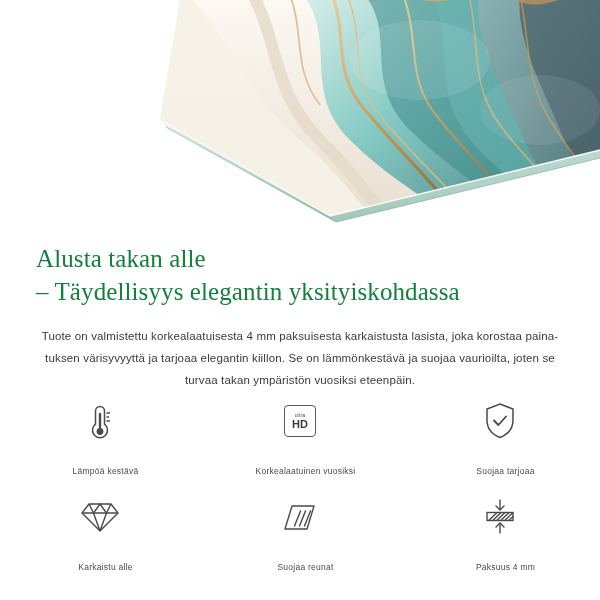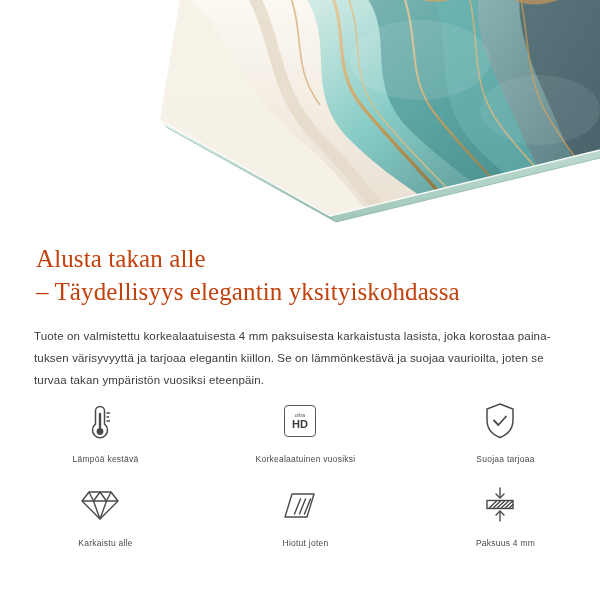--- a/index.html
+++ b/index.html
@@ -43,52 +43,53 @@
     top: 228px;
     width: 600px;
   }
   .headline {
     margin: 0;
     padding: 14px 36px 0 36px;
     font-family: "Liberation Serif", serif;
     font-weight: 400;
     font-size: 25px;
     line-height: 1.33;
-    color: #c2410c;
+    color: #15803d;
     letter-spacing: 0.1px;
   }
   .headline .line2 {
     display: block;
   }
   .body-copy {
     margin: 0;
     padding: 16px 34px 0 34px;
     font-size: 11.5px;
     line-height: 1.95;
     color: #3a3a3a;
     letter-spacing: 0.15px;
-    text-align: left;
+    text-align: center;
   }
 
   
   .features {
     position: absolute;
     left: 0;
     top: 392px;
     width: 600px;
     display: grid;
     grid-template-columns: repeat(3, 1fr);
     grid-row-gap: 8px;
   }
   .feature {
     display: flex;
     flex-direction: column;
     align-items: center;
     justify-content: flex-start;
     padding: 6px 4px 4px 4px;
+    gap: 12px;
   }
   .feature-icon {
     height: 46px;
     display: flex;
     align-items: center;
     justify-content: center;
   }
   .feature-label {
     margin-top: 10px;
     font-size: 8.5px;
@@ -266,21 +267,21 @@
 
     <div class="feature">
       <div class="feature-icon">
         <svg class="icon-svg" width="40" height="34" viewBox="0 0 40 34" fill="none" stroke="#4a4a4a" stroke-width="1.4" stroke-linecap="round">
           <path d="M5 29 L27 29 L34 6 L12 6 Z" stroke-linejoin="round"></path>
           <line x1="14.5" y1="26" x2="20.5" y2="11"></line>
           <line x1="19.5" y1="26" x2="25.5" y2="11"></line>
           <line x1="24.5" y1="26" x2="30.5" y2="11"></line>
         </svg>
       </div>
-      <div class="feature-label">Hiotut joten</div>
+      <div class="feature-label">Suojaa reunat</div>
     </div>
 
     <div class="feature">
       <div class="feature-icon">
         <svg class="icon-svg" width="40" height="40" viewBox="0 0 40 40" fill="none" stroke="#4a4a4a" stroke-width="1.4" stroke-linecap="round">
           <line x1="20" y1="3" x2="20" y2="12"></line>
           <polyline points="16,9 20,13 24,9" stroke-linejoin="round"></polyline>
           <rect x="7" y="15.5" width="26" height="8" stroke-width="1.4"></rect>
           <line x1="9" y1="23.3" x2="16.8" y2="15.7"></line>
           <line x1="13" y1="23.3" x2="20.8" y2="15.7"></line>

